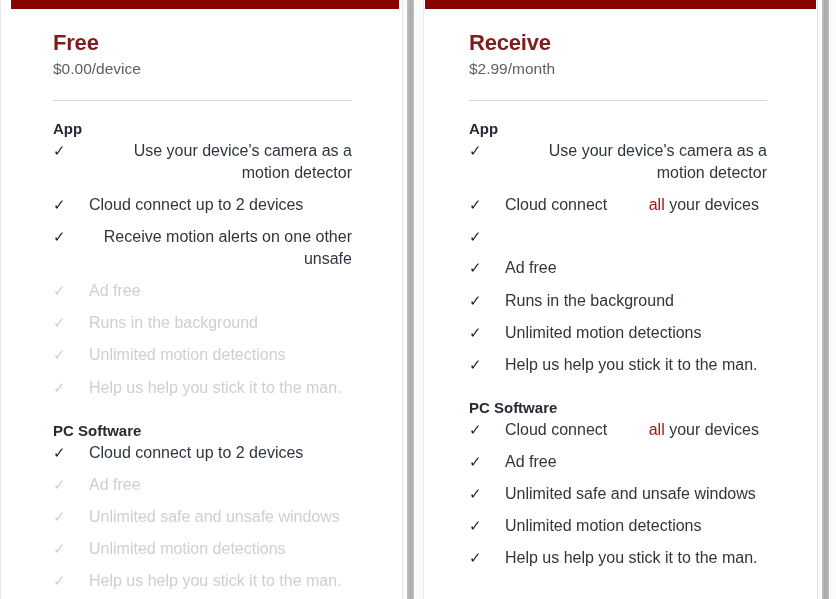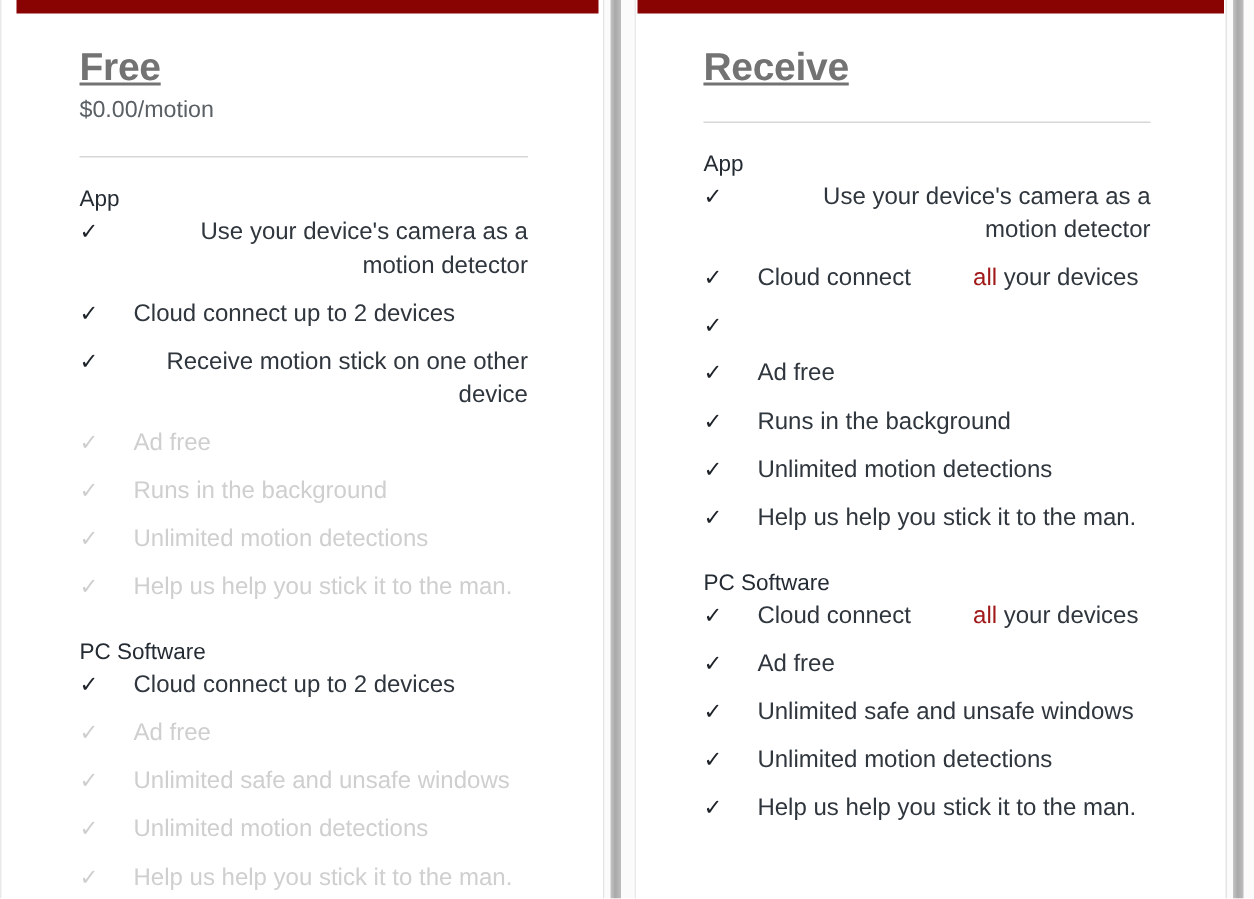--- a/index.html
+++ b/index.html
@@ -47,26 +47,25 @@
     padding-top: 9px;
   }
 
   .card-free .card-body    { padding: 0 50px 0 52px; }
   .card-premium .card-body { padding: 0 50px 0 45px; }
 
   
   .plan-header { padding-top: 21px; }
 
   .plan-name {
-    font-size: 26px;
+    font-size: 22px;
     font-weight: bold;
-    color: #737373;
+    color: #7f1d1d;
     letter-spacing: -0.2px;
     line-height: 1.15;
-    text-decoration: underline;
   }
 
   .plan-price {
     font-size: 15.5px;
     color: #5b6065;
     margin-top: 5px;
     line-height: 1.2;
   }
 
   .header-rule {
@@ -74,21 +73,21 @@
     border-top: 1px solid #d7d7d7;
     margin-top: 21px;
   }
 
   
   .feature-group { margin-top: 19px; }
   .feature-group.second { margin-top: 23px; }
 
   .group-title {
     font-size: 15px;
-    font-weight: normal;
+    font-weight: bold;
     color: #252b33;
     margin-bottom: 3px;
   }
 
   .feature-list { list-style: none; }
 
   .feature-item {
     display: flex;
     align-items: flex-start;
     margin-bottom: 10px;
@@ -143,38 +142,38 @@
 <body>
 
 <div id="root">
 
   <div class="card card-free">
     <div class="accent-bar"></div>
     <div class="card-inner">
       <div class="card-body">
         <div class="plan-header">
           <div class="plan-name">Free</div>
-          <div class="plan-price">$0.00/motion</div>
+          <div class="plan-price">$0.00/device</div>
         </div>
         <hr class="header-rule">
 
         <div class="feature-group">
           <div class="group-title">App</div>
           <ul class="feature-list">
               <li class="feature-item">
                 <span class="check-icon">✓</span>
                 <span class="feature-text">Use your device's camera as a motion detector</span>
               </li>
               <li class="feature-item">
                 <span class="check-icon">✓</span>
                 <span class="feature-text">Cloud connect up to 2 devices</span>
               </li>
               <li class="feature-item">
                 <span class="check-icon">✓</span>
-                <span class="feature-text">Receive motion stick on one other device</span>
+                <span class="feature-text">Receive motion alerts on one other unsafe</span>
               </li>
               <li class="feature-item disabled">
                 <span class="check-icon">✓</span>
                 <span class="feature-text">Ad free</span>
               </li>
               <li class="feature-item disabled">
                 <span class="check-icon">✓</span>
                 <span class="feature-text">Runs in the background</span>
               </li>
               <li class="feature-item disabled">
@@ -219,20 +218,21 @@
   </div>
 
   <div class="scroll-gutter"></div>
 
   <div class="card card-premium">
     <div class="accent-bar"></div>
     <div class="card-inner">
       <div class="card-body">
         <div class="plan-header">
           <div class="plan-name">Receive</div>
+          <div class="plan-price">$2.99/month</div>
         </div>
         <hr class="header-rule">
 
         <div class="feature-group">
           <div class="group-title">App</div>
           <ul class="feature-list">
               <li class="feature-item">
                 <span class="check-icon">✓</span>
                 <span class="feature-text">Use your device's camera as a motion detector</span>
               </li>

